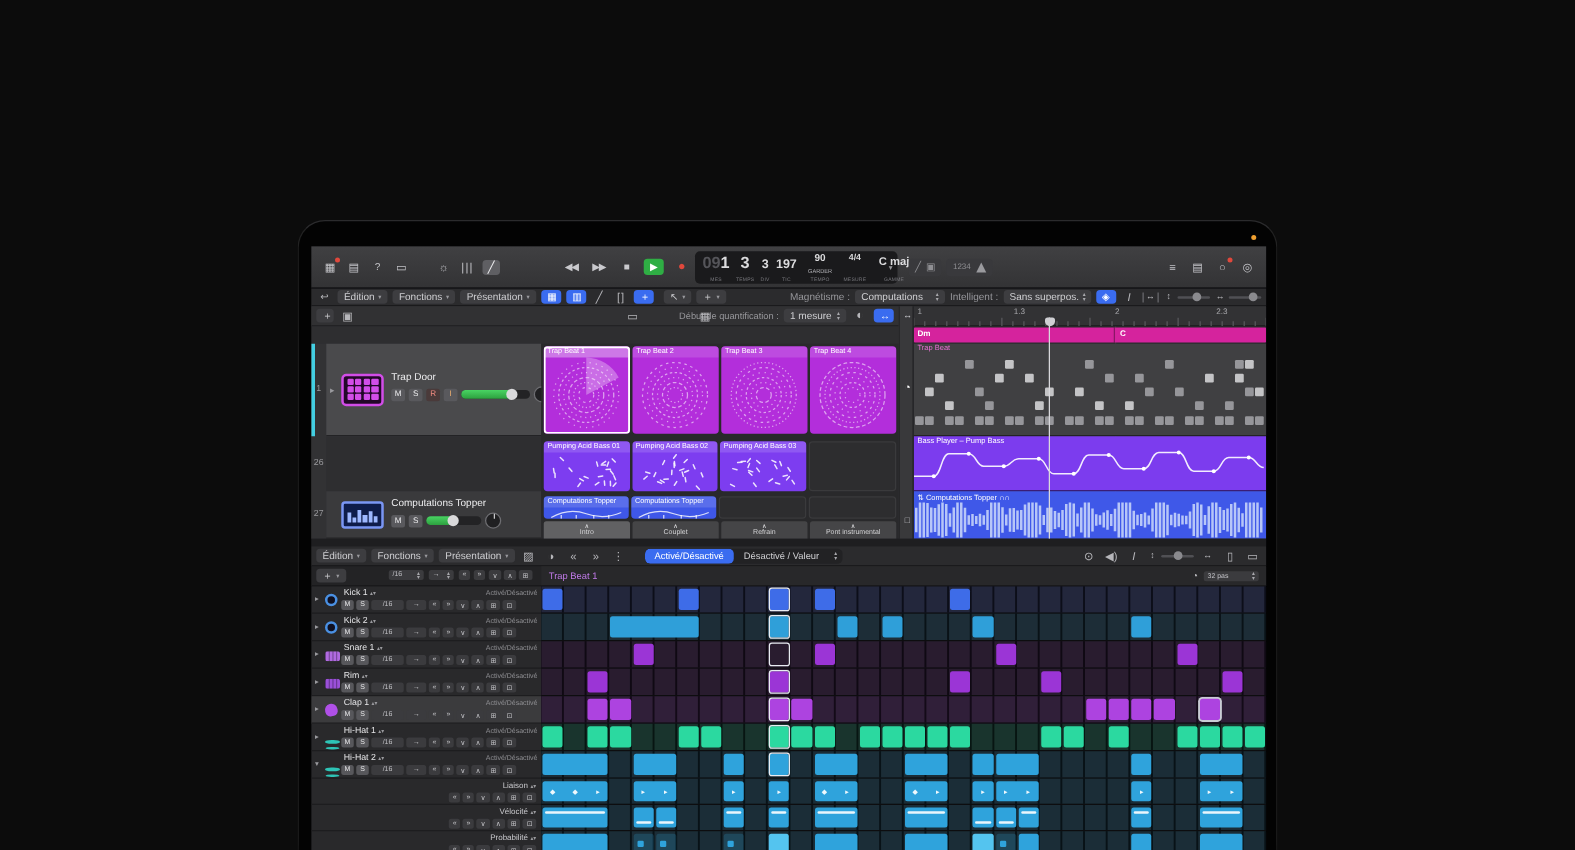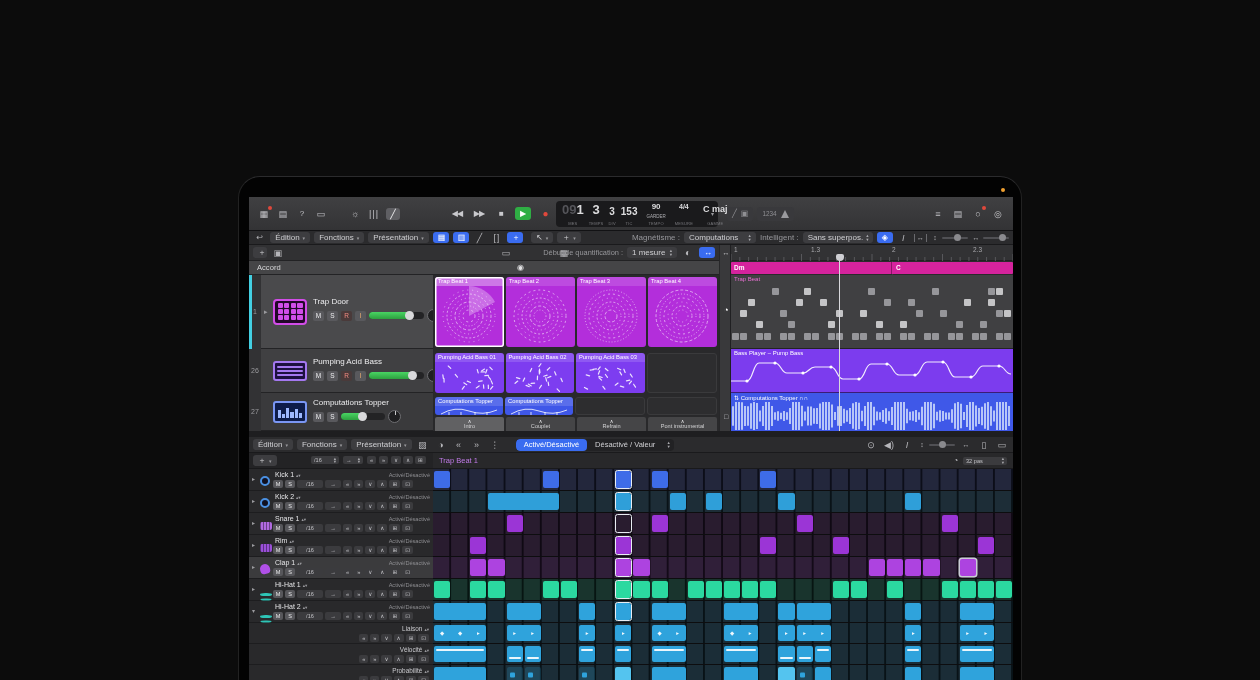--- a/index.html
+++ b/index.html
@@ -203,21 +203,21 @@
         </div>
         <div class="lcd-col">
           <span class="lcd-big">3</span>
           <span class="lcd-lab">TEMPS</span>
         </div>
         <div class="lcd-col">
           <span class="lcd-mid">3</span>
           <span class="lcd-lab">DIV</span>
         </div>
         <div class="lcd-col">
-          <span class="lcd-mid">153</span>
+          <span class="lcd-mid">197</span>
           <span class="lcd-lab">TIC</span>
         </div>
         <div class="lcd-col lcd-tempo">
           <span class="t90">90</span>
           <span class="garder">GARDER</span>
           <span class="lcd-lab">TEMPO</span>
         </div>
         <div class="lcd-col" style="margin-left:4px;">
           <span class="sigfrac">4/4</span>
           <span class="lcd-lab">MESURE</span>
@@ -315,24 +315,20 @@
           <span class="btn" style="justify-content:space-between; width:50px;">
                 <span>1 mesure</span>
                 <span class="stepper">
                   <span>▴</span>
                   <span>▾</span>
                 </span>
               </span>
           <span class="icob" style="font-size:10px;">◐</span>
           <span class="btn blue" style="width:16px;">↔</span>
         </div>
-        <div class="lp-accord">
-          <span class="lab" style="color:#d6d6d8; padding-left:8px; font-size:7.6px;">Accord</span>
-          <span style="position:absolute; left:268px; color:#e2e2e4; font-size:8px;">◉</span>
-        </div>
         <div class="lp-body">
           <div class="numcol"></div>
           <div class="cyanbar" style="top:0; height:74px;"></div>
           <span class="tnum" style="top:33px;">1</span>
           <span class="tnum" style="top:92px;">26</span>
           <span class="tnum" style="top:133px;">27</span>
 
           <div class="trackhead th0" style="top:0; height:74px;">
             <div class="th-row">
               <span class="th-disc">▸</span>
@@ -360,43 +356,20 @@
                 <span class="msb i">I</span>
                 <span class="vslider">
                       <span class="vfill" style="width: 78%;"></span>
                       <span class="vknob" style="left: calc(78% - 7px);"></span>
                     </span>
                 <span class="panknob"></span>
               </div>
             </div>
           </div>
 
-          <div class="trackhead th1" style="top:74px; height:44px;">
-            <div class="th-row">
-              <span class="th-icon">
-                    <span class="icon-synth">
-                      <i></i>
-                      <i></i>
-                      <i></i>
-                    </span>
-                  </span>
-              <span class="th-name" style="top:8px;">Pumping Acid Bass</span>
-              <div class="th-ctr" style="top:20px;">
-                <span class="msb">M</span>
-                <span class="msb">S</span>
-                <span class="msb r">R</span>
-                <span class="msb i">I</span>
-                <span class="vslider">
-                      <span class="vfill" style="width: 84%;"></span>
-                      <span class="vknob" style="left: calc(84% - 7px);"></span>
-                    </span>
-                <span class="panknob"></span>
-              </div>
-            </div>
-          </div>
 
           <div class="trackhead th2" style="top:118px; height:38px;">
             <div class="th-row">
               <span class="th-icon">
                     <span class="icon-matrix">
                       <i style="height:8px;"></i>
                       <i style="height:4px;"></i>
                       <i style="height:10px;"></i>
                       <i style="height:6px;"></i>
                       <i style="height:9px;"></i>

